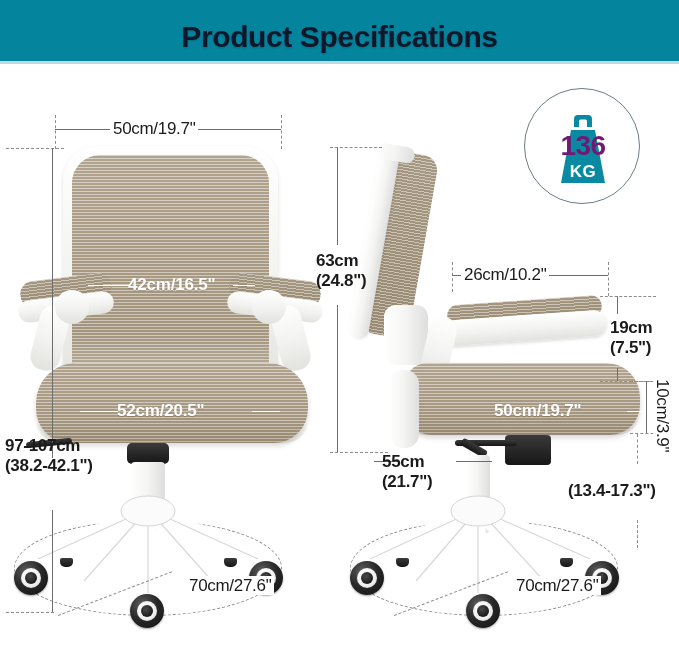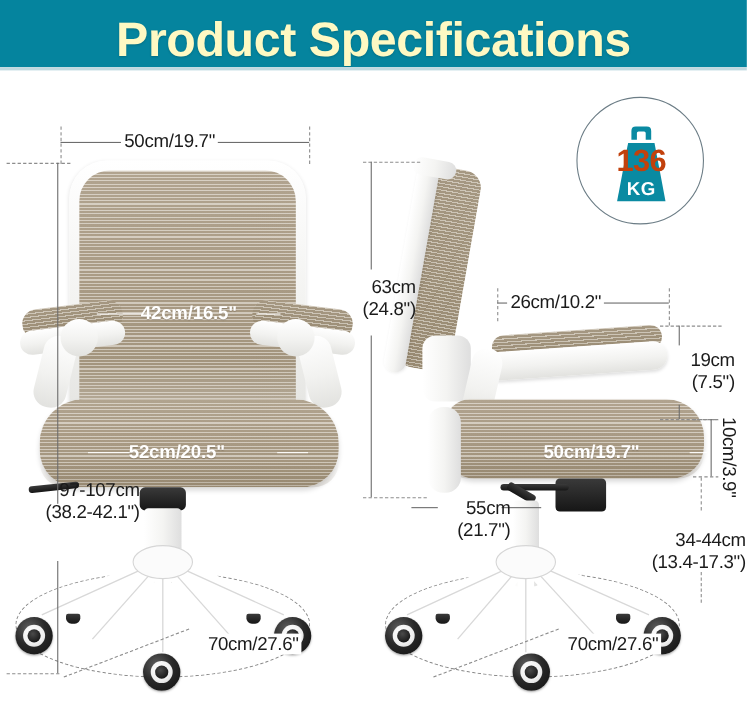--- a/index.html
+++ b/index.html
@@ -11,22 +11,22 @@
     position:relative;
   }
 
   
   .header{
     position:absolute;left:0;top:0;width:679px;height:61px;
     background:#05849e;
     display:flex;align-items:center;justify-content:center;
   }
   .header-title{
-    color:#fef9c3;
-    font-size:44px;
+    color:#0f172a;
+    font-size:30px;
     font-weight:bold;
     letter-spacing:-0.4px;
     line-height:1;
     white-space:nowrap;
     text-shadow:0 1px 2px rgba(0,0,0,.18);
     margin-top:12px;
   }
   .header-rule{
     position:absolute;left:0;top:61px;width:679px;height:3px;
     background:#bfd9e0;
@@ -37,39 +37,39 @@
     position:absolute;left:524px;top:88px;width:116px;height:116px;
     border-radius:50%;
     border:1.6px solid #6c7d86;
     box-sizing:border-box;
   }
   .badge-weight{
     position:absolute;left:557px;top:110px;width:52px;height:78px;
   }
   .badge-num{
     position:absolute;left:551px;top:132px;width:64px;
-    text-align:center;color:#c2410c;font-size:28px;font-weight:bold;
+    text-align:center;color:#701a75;font-size:28px;font-weight:bold;
     line-height:1;letter-spacing:-0.5px;
   }
   .badge-unit{
     position:absolute;left:551px;top:163px;width:64px;
     text-align:center;color:#ffffff;font-size:17px;font-weight:bold;
     line-height:1;letter-spacing:.5px;
   }
 
   
   .dim{
     position:absolute;
     color:#1b1b1b;
     font-size:17px;
     line-height:19px;
     white-space:nowrap;
     letter-spacing:-0.3px;
   }
-  .dim.two{line-height:20px;text-align:right;}
+  .dim.two{line-height:20px;text-align:left;font-weight:bold;}
   .dim.white{color:#ffffff;font-weight:bold;letter-spacing:-0.2px;
              text-shadow:0 1px 1px rgba(90,78,62,.35);}
   .dim.vert{
     transform:rotate(90deg);
     transform-origin:left top;
   }
 
   
   .chip{background:#ffffff;padding:0 3px;}
   .chip-tan{background:transparent;}
@@ -357,20 +357,19 @@
 <div class="solid-h" style="left:374px;top:461px;width:24px;"></div>
 <div class="solid-h" style="left:456px;top:461px;width:36px;"></div>
 <div class="dim two" style="left:382px;top:452px;width:82px;">
   <div>55cm</div>
   <div>(21.7")</div>
 </div>
 
 <div class="dash-v" style="left:637px;top:434px;height:30px;"></div>
 <div class="dash-v" style="left:637px;top:520px;height:28px;"></div>
 <div class="dim two" style="left:568px;top:481px;width:110px;">
-  <div>34-44cm</div>
   <div>(13.4-17.3")</div>
 </div>
 
 <div class="dim" style="left:513px;top:576px;">
   <span class="chip">70cm/27.6"</span>
 </div>
 <div class="dash-h" style="left:394px;top:615px;width:122px;transform:rotate(-21deg);transform-origin:left center;"></div>
 
 </body></html>

